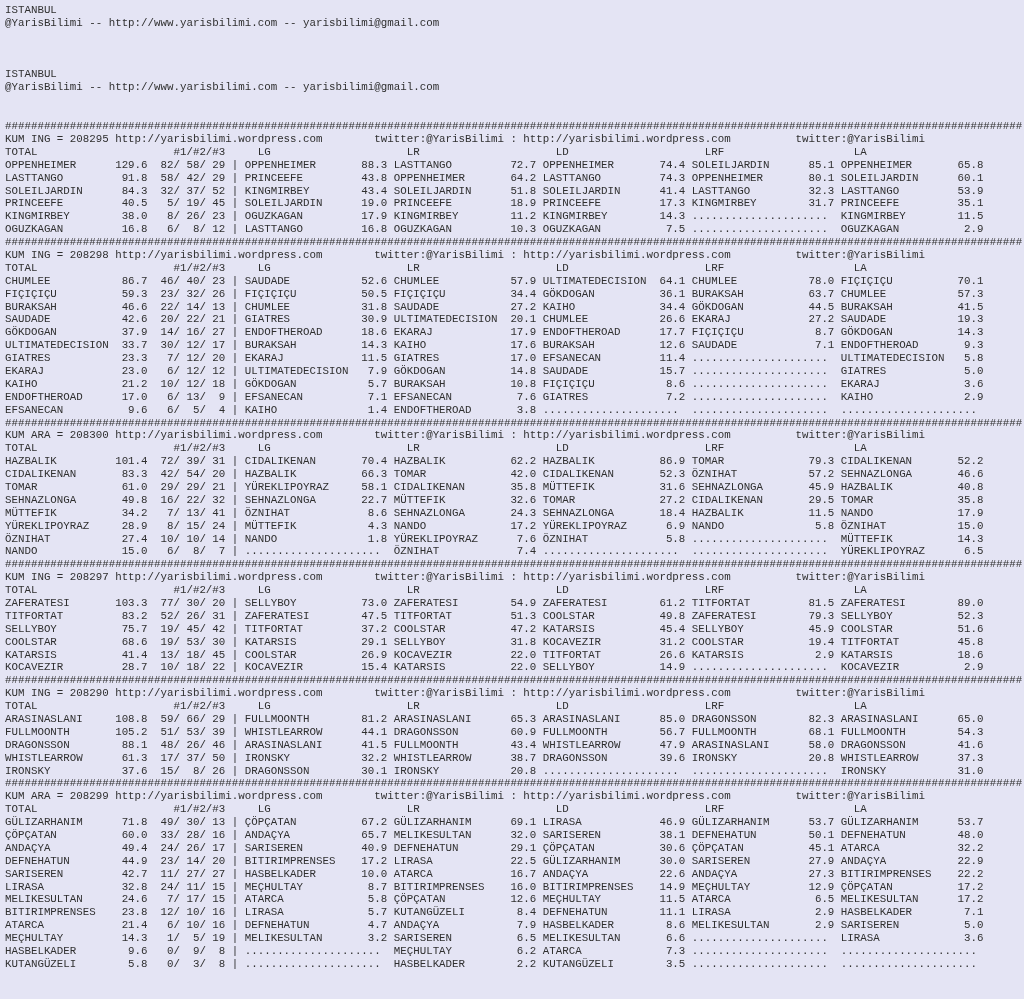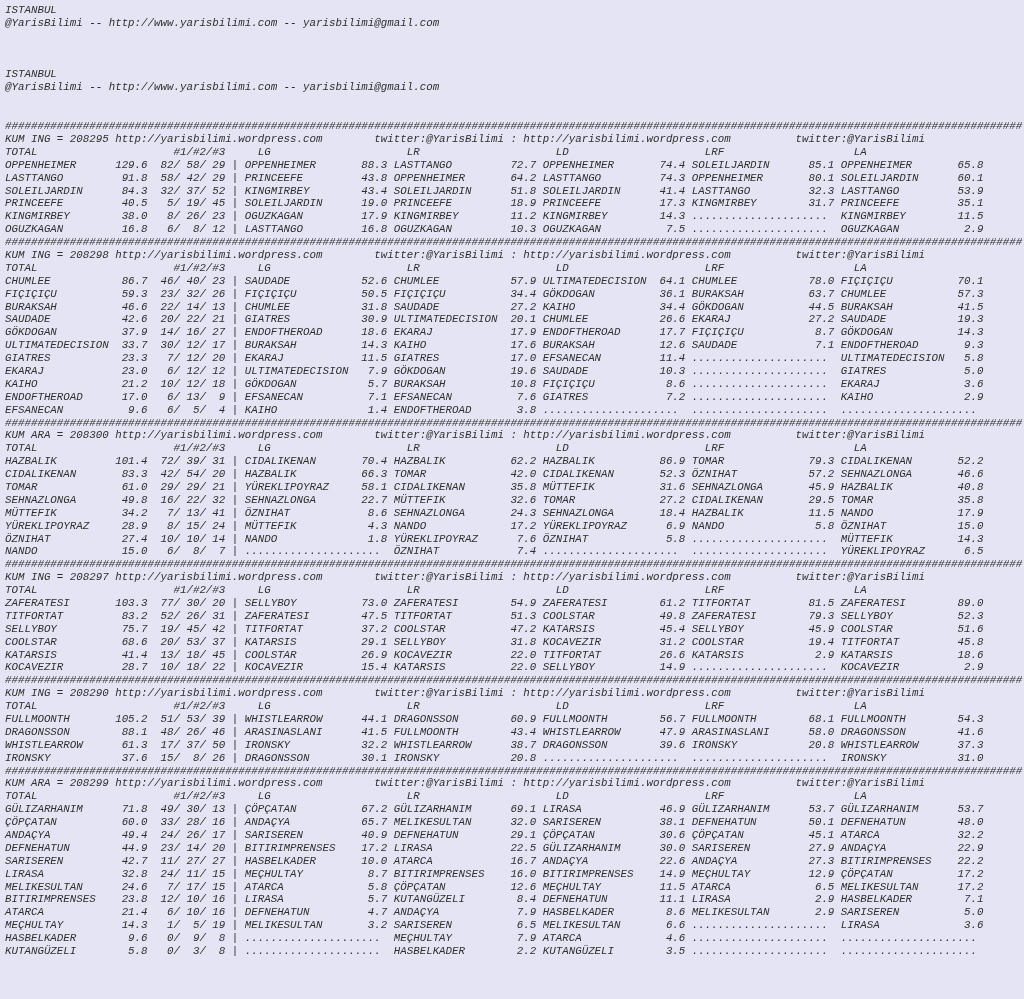--- a/index.html
+++ b/index.html
@@ -1,21 +1,21 @@
 <!DOCTYPE html>
 <html><head>
 <meta charset="utf-8">
 <style>
   html,body{margin:0;padding:0;background:#e4e4f4;}
   body{
     width:1024px;height:999px;overflow:hidden;
     font-family:"Liberation Mono","DejaVu Sans Mono",monospace;
     font-size:10.8px;line-height:12.9px;color:#2f2f2f;
   }
-  #report{padding:4px 0 0 5px;font-style:italic;}
+  #report{padding:4px 0 0 5px;}
   .line{white-space:pre;height:12.9px;}
   .spacer3{height:38.7px;}
   .spacer2{height:25.8px;}
   .hash{letter-spacing:0;}
 </style>
 </head>
 <body>
 
 <div id="report">
   <div class="line">ISTANBUL</div>
@@ -40,21 +40,21 @@
         <div class="line hash">#############################################################################################################################################################</div>
         <div class="line">KUM ING = 208298 http://yarisbilimi.wordpress.com        twitter:@YarisBilimi : http://yarisbilimi.wordpress.com          twitter:@YarisBilimi</div>
         <div class="line">TOTAL                     #1/#2/#3     LG                     LR                     LD                     LRF                    LA                   </div>
         <div class="line">CHUMLEE           86.7  46/ 40/ 23 | SAUDADE           52.6 CHUMLEE           57.9 ULTIMATEDECISION  64.1 CHUMLEE           78.0 FIÇIÇIÇU          70.1</div>
         <div class="line">FIÇIÇIÇU          59.3  23/ 32/ 26 | FIÇIÇIÇU          50.5 FIÇIÇIÇU          34.4 GÖKDOGAN          36.1 BURAKSAH          63.7 CHUMLEE           57.3</div>
         <div class="line">BURAKSAH          46.6  22/ 14/ 13 | CHUMLEE           31.8 SAUDADE           27.2 KAIHO             34.4 GÖKDOGAN          44.5 BURAKSAH          41.5</div>
         <div class="line">SAUDADE           42.6  20/ 22/ 21 | GIATRES           30.9 ULTIMATEDECISION  20.1 CHUMLEE           26.6 EKARAJ            27.2 SAUDADE           19.3</div>
         <div class="line">GÖKDOGAN          37.9  14/ 16/ 27 | ENDOFTHEROAD      18.6 EKARAJ            17.9 ENDOFTHEROAD      17.7 FIÇIÇIÇU           8.7 GÖKDOGAN          14.3</div>
         <div class="line">ULTIMATEDECISION  33.7  30/ 12/ 17 | BURAKSAH          14.3 KAIHO             17.6 BURAKSAH          12.6 SAUDADE            7.1 ENDOFTHEROAD       9.3</div>
         <div class="line">GIATRES           23.3   7/ 12/ 20 | EKARAJ            11.5 GIATRES           17.0 EFSANECAN         11.4 .....................  ULTIMATEDECISION   5.8</div>
-        <div class="line">EKARAJ            23.0   6/ 12/ 12 | ULTIMATEDECISION   7.9 GÖKDOGAN          19.6 SAUDADE           10.3 .....................  GIATRES            5.0</div>
+        <div class="line">EKARAJ            23.0   6/ 12/ 12 | ULTIMATEDECISION   7.9 GÖKDOGAN          14.8 SAUDADE           15.7 .....................  GIATRES            5.0</div>
         <div class="line">KAIHO             21.2  10/ 12/ 18 | GÖKDOGAN           5.7 BURAKSAH          10.8 FIÇIÇIÇU           8.6 .....................  EKARAJ             3.6</div>
         <div class="line">ENDOFTHEROAD      17.0   6/ 13/  9 | EFSANECAN          7.1 EFSANECAN          7.6 GIATRES            7.2 .....................  KAIHO              2.9</div>
         <div class="line">EFSANECAN          9.6   6/  5/  4 | KAIHO              1.4 ENDOFTHEROAD       3.8 .....................  .....................  ..................... </div>
       </div>
       <div>
         <div class="line hash">#############################################################################################################################################################</div>
         <div class="line">KUM ARA = 208300 http://yarisbilimi.wordpress.com        twitter:@YarisBilimi : http://yarisbilimi.wordpress.com          twitter:@YarisBilimi</div>
         <div class="line">TOTAL                     #1/#2/#3     LG                     LR                     LD                     LRF                    LA                   </div>
         <div class="line">HAZBALIK         101.4  72/ 39/ 31 | CIDALIKENAN       70.4 HAZBALIK          62.2 HAZBALIK          86.9 TOMAR             79.3 CIDALIKENAN       52.2</div>
         <div class="line">CIDALIKENAN       83.3  42/ 54/ 20 | HAZBALIK          66.3 TOMAR             42.0 CIDALIKENAN       52.3 ÖZNIHAT           57.2 SEHNAZLONGA       46.6</div>
@@ -65,44 +65,45 @@
         <div class="line">ÖZNIHAT           27.4  10/ 10/ 14 | NANDO              1.8 YÜREKLIPOYRAZ      7.6 ÖZNIHAT            5.8 .....................  MÜTTEFIK          14.3</div>
         <div class="line">NANDO             15.0   6/  8/  7 | .....................  ÖZNIHAT            7.4 .....................  .....................  YÜREKLIPOYRAZ      6.5</div>
       </div>
       <div>
         <div class="line hash">#############################################################################################################################################################</div>
         <div class="line">KUM ING = 208297 http://yarisbilimi.wordpress.com        twitter:@YarisBilimi : http://yarisbilimi.wordpress.com          twitter:@YarisBilimi</div>
         <div class="line">TOTAL                     #1/#2/#3     LG                     LR                     LD                     LRF                    LA                   </div>
         <div class="line">ZAFERATESI       103.3  77/ 30/ 20 | SELLYBOY          73.0 ZAFERATESI        54.9 ZAFERATESI        61.2 TITFORTAT         81.5 ZAFERATESI        89.0</div>
         <div class="line">TITFORTAT         83.2  52/ 26/ 31 | ZAFERATESI        47.5 TITFORTAT         51.3 COOLSTAR          49.8 ZAFERATESI        79.3 SELLYBOY          52.3</div>
         <div class="line">SELLYBOY          75.7  19/ 45/ 42 | TITFORTAT         37.2 COOLSTAR          47.2 KATARSIS          45.4 SELLYBOY          45.9 COOLSTAR          51.6</div>
-        <div class="line">COOLSTAR          68.6  20/ 53/ 37 | KATARSIS          29.1 SELLYBOY          31.8 KOCAVEZIR         31.2 COOLSTAR          19.4 TITFORTAT         45.8</div>
+        <div class="line">COOLSTAR          68.6  19/ 53/ 30 | KATARSIS          29.1 SELLYBOY          31.8 KOCAVEZIR         31.2 COOLSTAR          19.4 TITFORTAT         45.8</div>
         <div class="line">KATARSIS          41.4  13/ 18/ 45 | COOLSTAR          26.9 KOCAVEZIR         22.0 TITFORTAT         26.6 KATARSIS           2.9 KATARSIS          18.6</div>
         <div class="line">KOCAVEZIR         28.7  10/ 18/ 22 | KOCAVEZIR         15.4 KATARSIS          22.0 SELLYBOY          14.9 .....................  KOCAVEZIR          2.9</div>
       </div>
       <div>
         <div class="line hash">#############################################################################################################################################################</div>
         <div class="line">KUM ING = 208290 http://yarisbilimi.wordpress.com        twitter:@YarisBilimi : http://yarisbilimi.wordpress.com          twitter:@YarisBilimi</div>
         <div class="line">TOTAL                     #1/#2/#3     LG                     LR                     LD                     LRF                    LA                   </div>
+        <div class="line">ARASINASLANI     108.8  59/ 66/ 29 | FULLMOONTH        81.2 ARASINASLANI      65.3 ARASINASLANI      85.0 DRAGONSSON        82.3 ARASINASLANI      65.0</div>
         <div class="line">FULLMOONTH       105.2  51/ 53/ 39 | WHISTLEARROW      44.1 DRAGONSSON        60.9 FULLMOONTH        56.7 FULLMOONTH        68.1 FULLMOONTH        54.3</div>
         <div class="line">DRAGONSSON        88.1  48/ 26/ 46 | ARASINASLANI      41.5 FULLMOONTH        43.4 WHISTLEARROW      47.9 ARASINASLANI      58.0 DRAGONSSON        41.6</div>
         <div class="line">WHISTLEARROW      61.3  17/ 37/ 50 | IRONSKY           32.2 WHISTLEARROW      38.7 DRAGONSSON        39.6 IRONSKY           20.8 WHISTLEARROW      37.3</div>
         <div class="line">IRONSKY           37.6  15/  8/ 26 | DRAGONSSON        30.1 IRONSKY           20.8 .....................  .....................  IRONSKY           31.0</div>
       </div>
       <div>
         <div class="line hash">#############################################################################################################################################################</div>
         <div class="line">KUM ARA = 208299 http://yarisbilimi.wordpress.com        twitter:@YarisBilimi : http://yarisbilimi.wordpress.com          twitter:@YarisBilimi</div>
         <div class="line">TOTAL                     #1/#2/#3     LG                     LR                     LD                     LRF                    LA                   </div>
         <div class="line">GÜLIZARHANIM      71.8  49/ 30/ 13 | ÇÖPÇATAN          67.2 GÜLIZARHANIM      69.1 LIRASA            46.9 GÜLIZARHANIM      53.7 GÜLIZARHANIM      53.7</div>
         <div class="line">ÇÖPÇATAN          60.0  33/ 28/ 16 | ANDAÇYA           65.7 MELIKESULTAN      32.0 SARISEREN         38.1 DEFNEHATUN        50.1 DEFNEHATUN        48.0</div>
         <div class="line">ANDAÇYA           49.4  24/ 26/ 17 | SARISEREN         40.9 DEFNEHATUN        29.1 ÇÖPÇATAN          30.6 ÇÖPÇATAN          45.1 ATARCA            32.2</div>
         <div class="line">DEFNEHATUN        44.9  23/ 14/ 20 | BITIRIMPRENSES    17.2 LIRASA            22.5 GÜLIZARHANIM      30.0 SARISEREN         27.9 ANDAÇYA           22.9</div>
         <div class="line">SARISEREN         42.7  11/ 27/ 27 | HASBELKADER       10.0 ATARCA            16.7 ANDAÇYA           22.6 ANDAÇYA           27.3 BITIRIMPRENSES    22.2</div>
         <div class="line">LIRASA            32.8  24/ 11/ 15 | MEÇHULTAY          8.7 BITIRIMPRENSES    16.0 BITIRIMPRENSES    14.9 MEÇHULTAY         12.9 ÇÖPÇATAN          17.2</div>
         <div class="line">MELIKESULTAN      24.6   7/ 17/ 15 | ATARCA             5.8 ÇÖPÇATAN          12.6 MEÇHULTAY         11.5 ATARCA             6.5 MELIKESULTAN      17.2</div>
         <div class="line">BITIRIMPRENSES    23.8  12/ 10/ 16 | LIRASA             5.7 KUTANGÜZELI        8.4 DEFNEHATUN        11.1 LIRASA             2.9 HASBELKADER        7.1</div>
         <div class="line">ATARCA            21.4   6/ 10/ 16 | DEFNEHATUN         4.7 ANDAÇYA            7.9 HASBELKADER        8.6 MELIKESULTAN       2.9 SARISEREN          5.0</div>
         <div class="line">MEÇHULTAY         14.3   1/  5/ 19 | MELIKESULTAN       3.2 SARISEREN          6.5 MELIKESULTAN       6.6 .....................  LIRASA             3.6</div>
-        <div class="line">HASBELKADER        9.6   0/  9/  8 | .....................  MEÇHULTAY          7.9 ATARCA             4.6 .....................  ..................... </div>
+        <div class="line">HASBELKADER        9.6   0/  9/  8 | .....................  MEÇHULTAY          6.2 ATARCA             7.3 .....................  ..................... </div>
         <div class="line">KUTANGÜZELI        5.8   0/  3/  8 | .....................  HASBELKADER        2.2 KUTANGÜZELI        3.5 .....................  ..................... </div>
       </div>
     </div>
 </div>
 
 </body></html>

